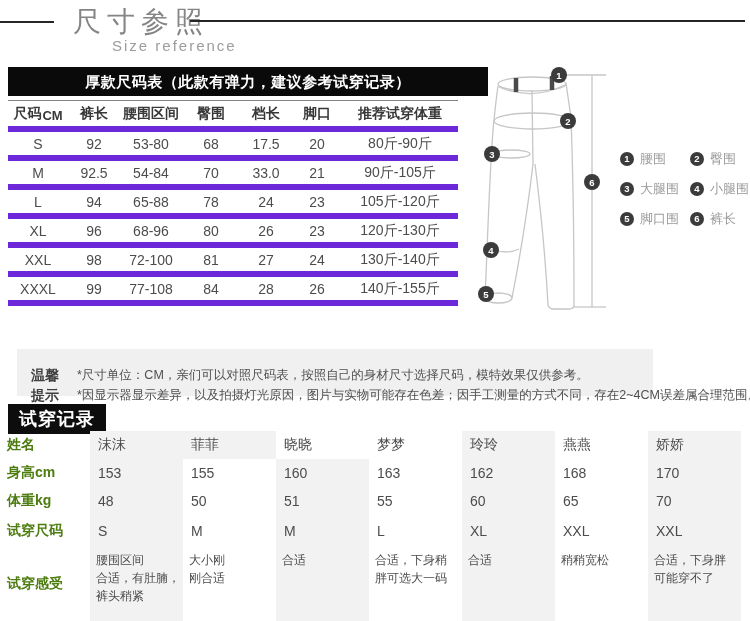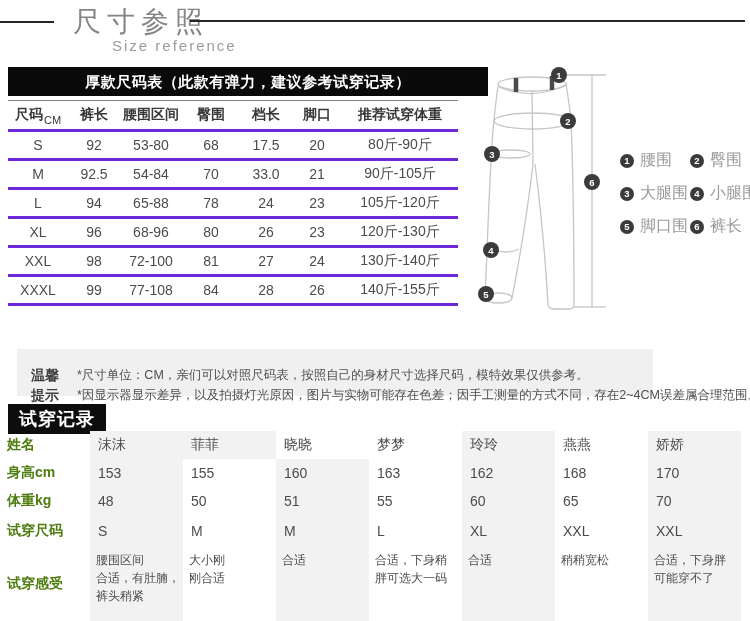--- a/index.html
+++ b/index.html
@@ -20,37 +20,37 @@
   }
   
   .size-table{
     position:absolute;top:100px;left:8px;width:450px;
     display:grid;grid-template-columns:60px 52px 62px 58px 52px 50px 116px;
     grid-template-rows:31px 29px 29px 29px 29px 29px 29px;
     border-top:1px solid #828282;
   }
   .size-table > div{
     display:flex;align-items:center;justify-content:center;
-    border-bottom:3px solid #6d28d9;box-sizing:border-box;
+    border-bottom:6px solid #6d28d9;box-sizing:border-box;
   }
   .sth{font-size:14px;font-weight:600;color:#383838;}
-  .sth .sub{font-size:11px;font-weight:400;align-self:flex-end;margin-bottom:3px;margin-left:1px;}
+  .sth .sub{font-size:13px;font-weight:700;align-self:flex-end;margin-bottom:3px;margin-left:1px;}
   .std{font-size:14px;color:#4c4c4c;}
   
   .pants{position:absolute;top:62px;left:462px;}
   .legend{
     position:absolute;top:150px;left:620px;width:130px;
     display:grid;grid-template-columns:64px auto;column-gap:6px;row-gap:12px;
   }
   .legend-item{display:flex;align-items:center;}
   .lnum{
     width:14px;height:14px;border-radius:50%;background:#3b3b3b;color:#fff;
     font-size:9.5px;line-height:14px;text-align:center;flex:0 0 14px;font-weight:bold;
   }
-  .llabel{margin-left:6px;font-size:16px;color:#9a9a9a;white-space:nowrap;}
+  .llabel{margin-left:6px;font-size:13px;color:#9a9a9a;white-space:nowrap;}
   
   .tips{
     position:absolute;top:349px;left:17px;width:636px;height:47px;background:#f0f0f0;
     display:flex;box-sizing:border-box;padding:16px 10px 0 14px;
   }
   .tips-label{font-size:14px;font-weight:bold;color:#3f3f3f;line-height:20px;flex:0 0 36px;}
   .tips-body{font-size:12.5px;color:#4f4f4f;line-height:20px;margin-left:10px;white-space:nowrap;}
   
   .badge{
     position:absolute;top:404px;left:8px;background:#0d0d0d;color:#fff;

